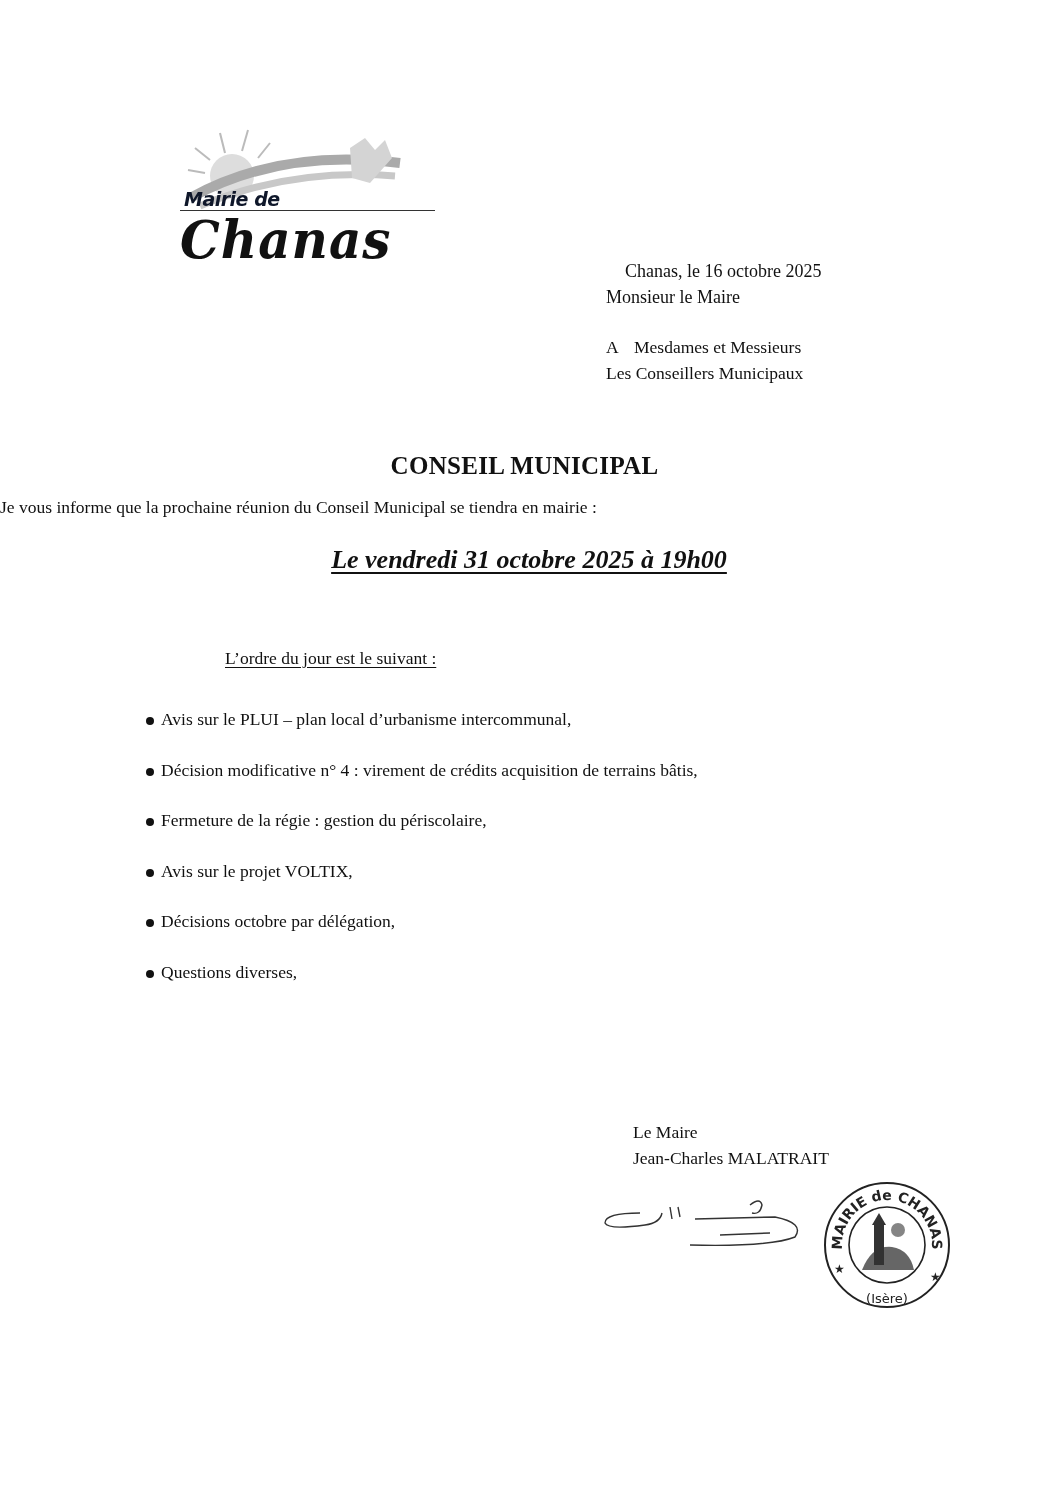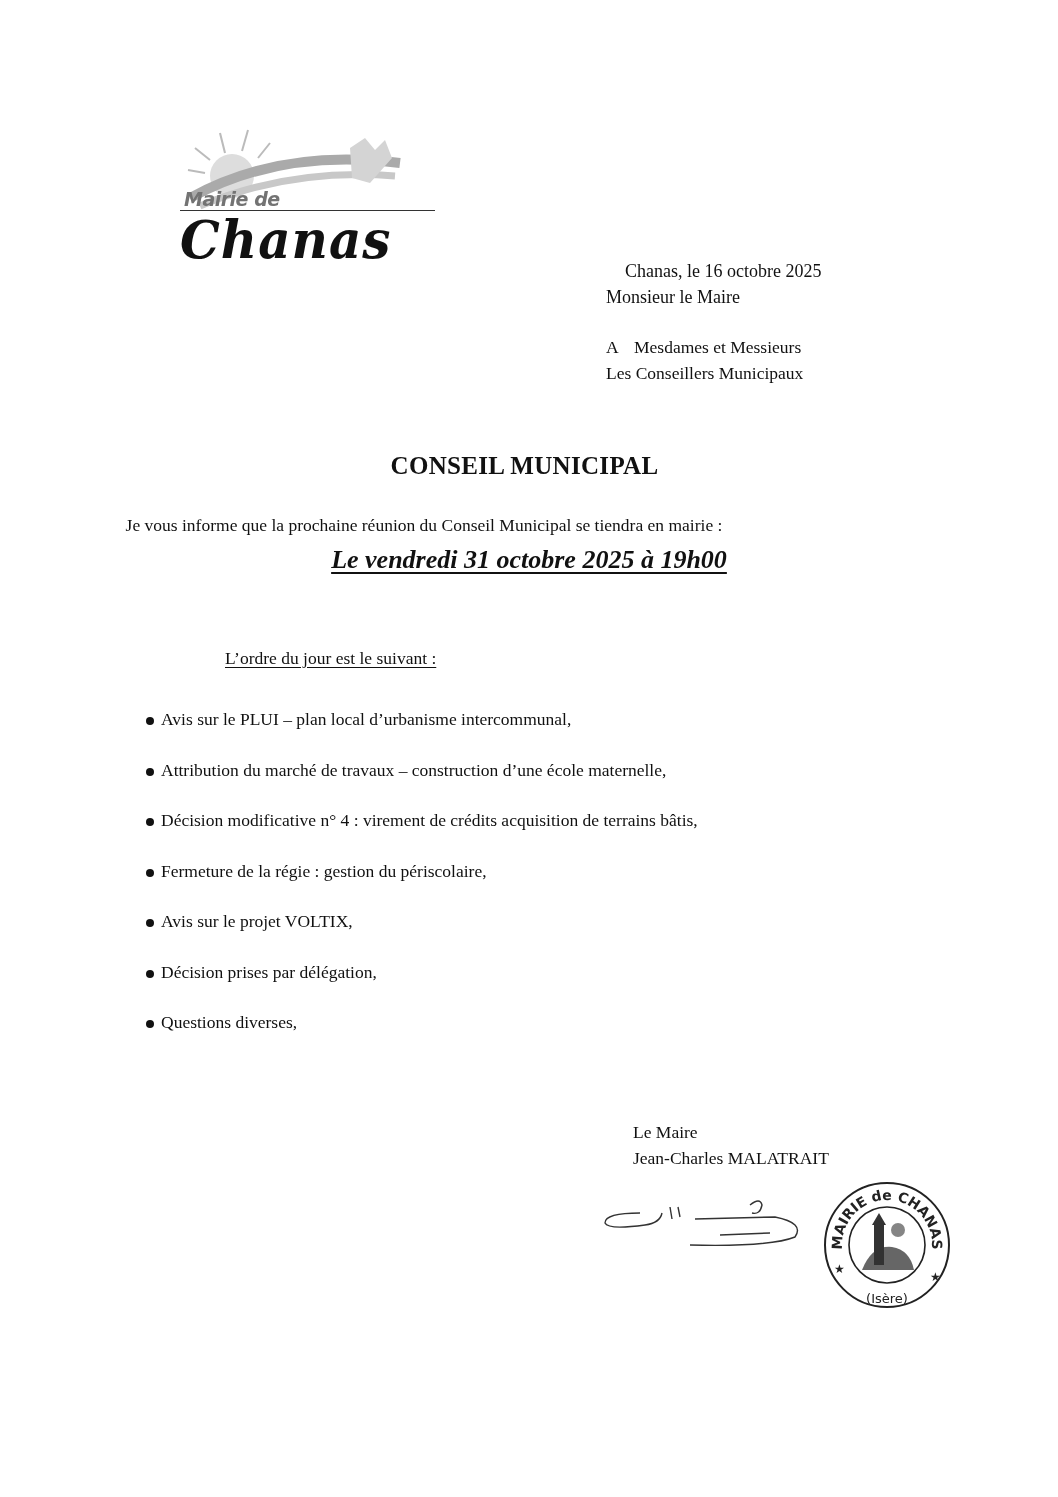--- a/index.html
+++ b/index.html
@@ -4,33 +4,33 @@
 <style>
   html, body { margin: 0; padding: 0; background: #ffffff; }
   body { width: 1058px; height: 1497px; position: relative; overflow: hidden;
          font-family: "Liberation Serif", "DejaVu Serif", serif; color: #111; }
   .abs { position: absolute; }
 
   
   .logo { left: 170px; top: 118px; width: 270px; height: 160px; }
   .logo svg { position: absolute; left: 0; top: 0; }
   .logo-mairie { position: absolute; left: 14px; top: 70px; font-family: "DejaVu Sans", sans-serif;
-                 font-weight: bold; font-style: italic; font-size: 19px; letter-spacing: -0.5px; color: #737373; }
+                 font-weight: bold; font-style: italic; font-size: 19px; letter-spacing: -0.5px; color: #0f172a; }
   .logo-line { position: absolute; left: 10px; top: 92px; width: 255px; height: 1px; background: #333; }
   .logo-chanas { position: absolute; left: 10px; top: 92px; font-family: "DejaVu Serif", serif;
                  font-weight: bold; font-style: italic; font-size: 50px; letter-spacing: 1px; color: #111;
                  transform: scaleY(1.05); }
 
   .header-right { left: 606px; top: 258px; font-size: 18px; line-height: 26px; }
   .header-right .date { padding-left: 19px; }
   .recipients { left: 606px; top: 334px; font-size: 17.5px; line-height: 26px; }
   .recipients .a { display: inline-block; width: 28px; }
 
   .title { left: 0; width: 1049px; top: 452px; text-align: center; font-size: 25px; font-weight: bold; letter-spacing: 0.3px; }
-  .intro { left: 0; width: 848px; top: 515px; text-align: center; font-size: 17.5px; }
+  .intro { left: 0; width: 848px; top: 497px; font-size: 17.5px; }
   .meeting { left: 0; width: 1058px; top: 545px; text-align: center; font-size: 26px; font-weight: bold; font-style: italic; }
   .meeting span { text-decoration: underline; text-underline-offset: 4px; }
 
   .agenda-title { left: 177px; top: 648px; font-size: 17.5px; text-decoration: underline; text-underline-offset: 3px; margin-left: 48px; }
 
   .agenda { left: 130px; top: 693px; margin: 16px; padding: 0; list-style: none; font-size: 17.5px; }
   .agenda li { height: 50.5px; display: flex; align-items: flex-start; }
   .bullet { width: 8px; height: 8px; border-radius: 50%; background: #111; margin-top: 8px; margin-right: 7px; flex: none; }
 
   .sign-title { left: 633px; top: 1119px; font-size: 17.5px; line-height: 26px; }
@@ -76,37 +76,33 @@
 
 <div class="abs agenda-title">L’ordre du jour est le suivant :</div>
 
 <ul class="abs agenda">
   <li>
       <span class="bullet"></span>
       <span>Avis sur le PLUI – plan local d’urbanisme intercommunal,</span>
     </li>
   <li>
       <span class="bullet"></span>
-      <span>Attribution du marché de travaux – construction d’une école maternelle,</span>
-    </li>
-  <li>
-      <span class="bullet"></span>
       <span>Décision modificative n° 4 : virement de crédits acquisition de terrains bâtis,</span>
     </li>
   <li>
       <span class="bullet"></span>
       <span>Fermeture de la régie : gestion du périscolaire,</span>
     </li>
   <li>
       <span class="bullet"></span>
       <span>Avis sur le projet VOLTIX,</span>
     </li>
   <li>
       <span class="bullet"></span>
-      <span>Décision prises par délégation,</span>
+      <span>Décisions octobre par délégation,</span>
     </li>
   <li>
       <span class="bullet"></span>
       <span>Questions diverses,</span>
     </li>
 </ul>
 
 <div class="abs sign-title">
   <div>Le Maire</div>
   <div>Jean-Charles MALATRAIT</div>

